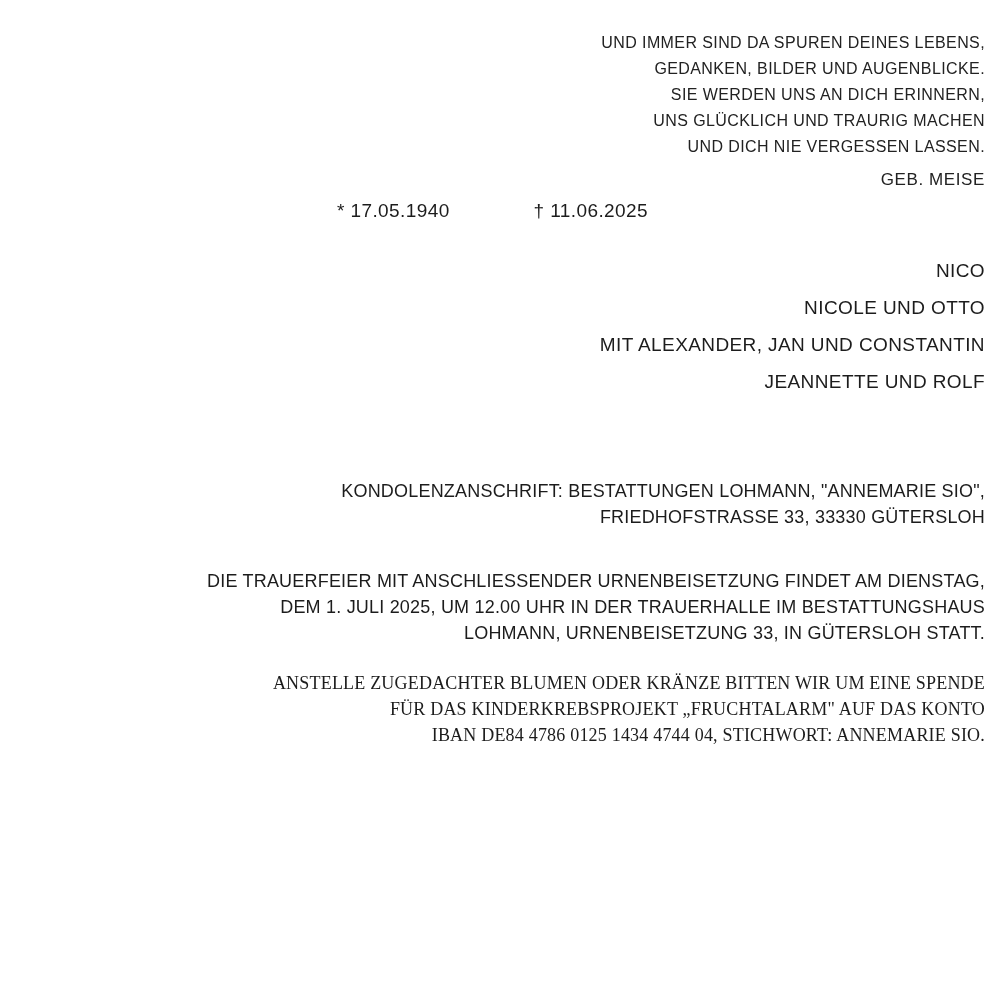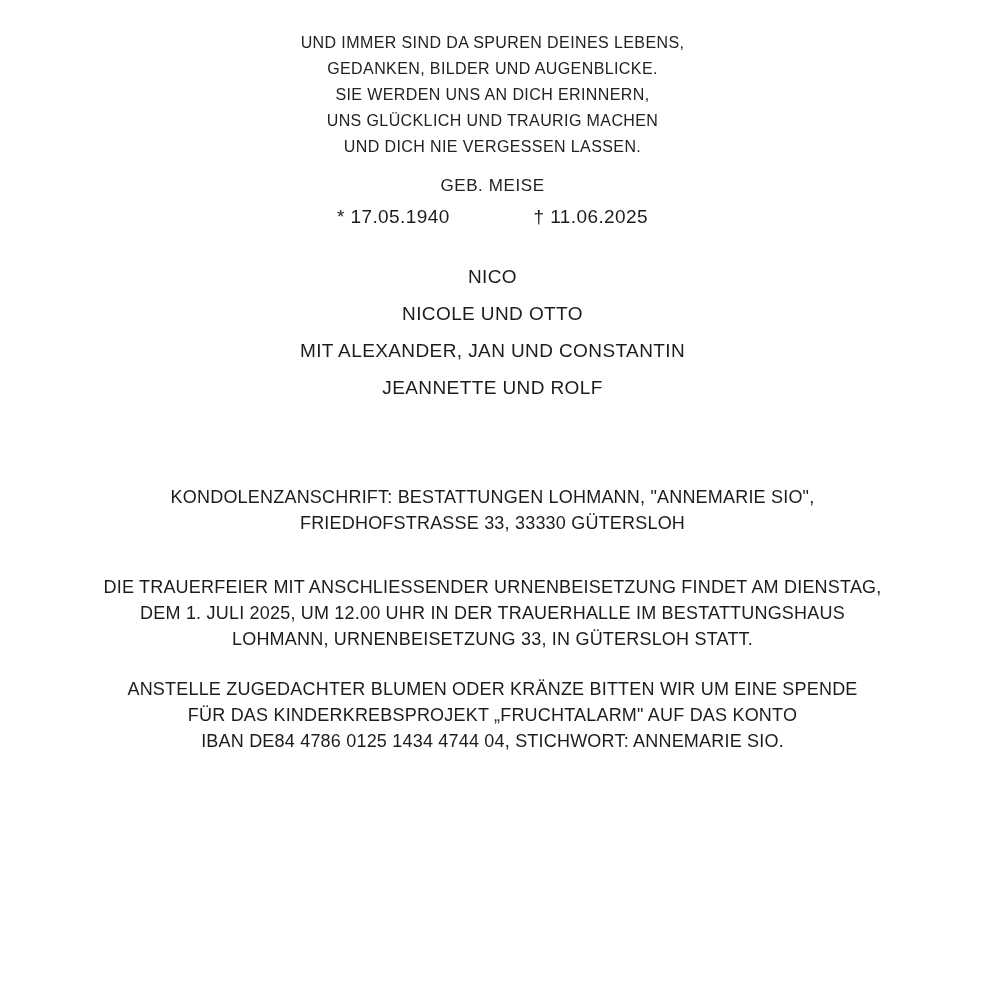--- a/index.html
+++ b/index.html
@@ -8,21 +8,21 @@
     background: #ffffff;
   }
   .page {
     position: relative;
     width: 985px;
     height: 972px;
     background: #ffffff;
     color: #1c1c1c;
     font-family: "Liberation Sans", sans-serif;
     overflow: hidden;
-    text-align: center;
+    text-align: right;
   }
   .line { white-space: nowrap; }
 
   
   .verse {
     padding-top: 30px;
     font-size: 16px;
     line-height: 26px;
     letter-spacing: 0.4px;
     color: #222;
@@ -31,21 +31,21 @@
   
   .name {
     margin-top: 42px;
     font-size: 60px;
     font-weight: 300;
     letter-spacing: 1px;
     line-height: 1.1;
     color: #111;
   }
   .birth-name {
-    margin-top: 16px;
+    margin-top: 10px;
     font-size: 17px;
     letter-spacing: 0.6px;
     color: #222;
   }
   .dates-row {
     margin-top: 10px;
     display: flex;
     justify-content: center;
     gap: 84px;
     font-size: 19px;
@@ -80,20 +80,21 @@
     margin-top: 38px;
     font-size: 18px;
     line-height: 26px;
     letter-spacing: 0.2px;
   }
   .donation {
     margin-top: 24px;
     font-size: 18px;
     line-height: 26px;
     letter-spacing: 0.2px;
+    font-family: Liberation Serif, serif;
   }
 </style>
 </head>
 <body>
 
 <div class="page">
 
   <div class="verse">
     <div class="line">UND IMMER SIND DA SPUREN DEINES LEBENS,</div>
     <div class="line">GEDANKEN, BILDER UND AUGENBLICKE.</div>

